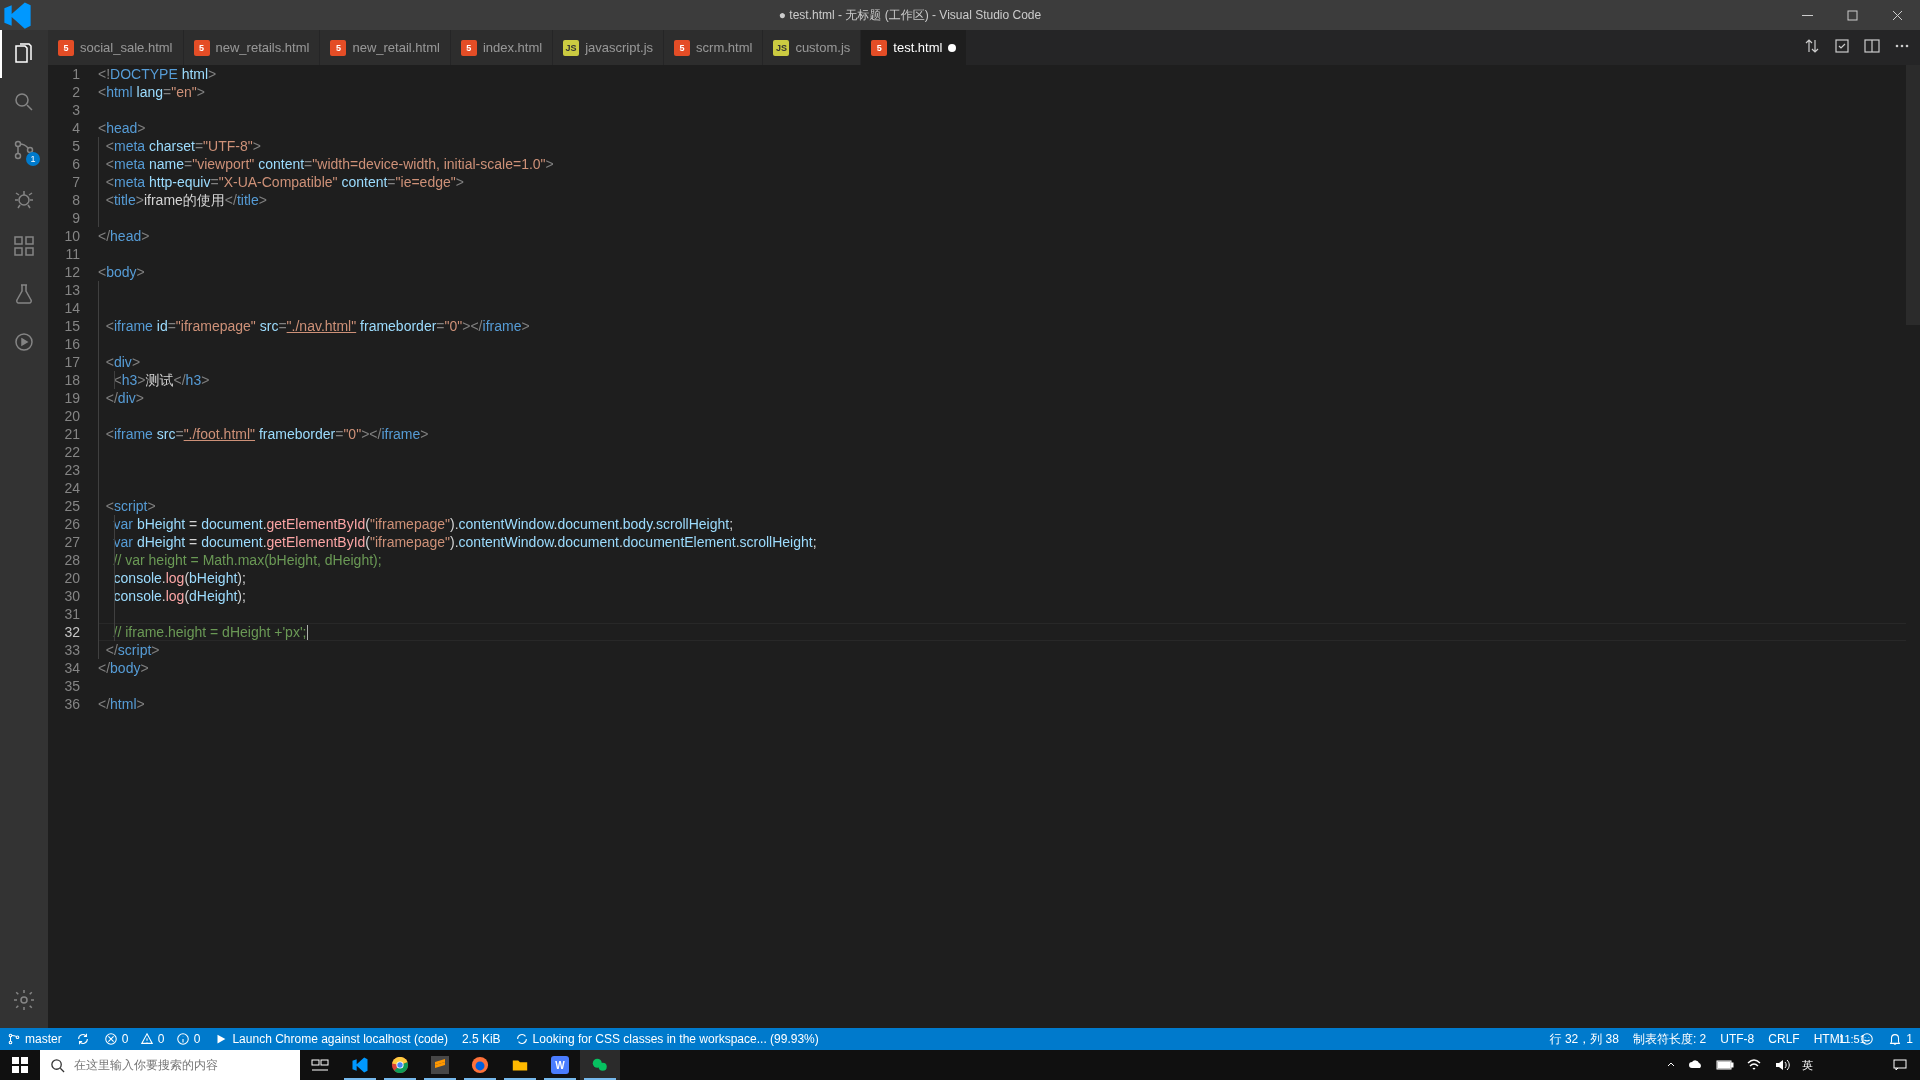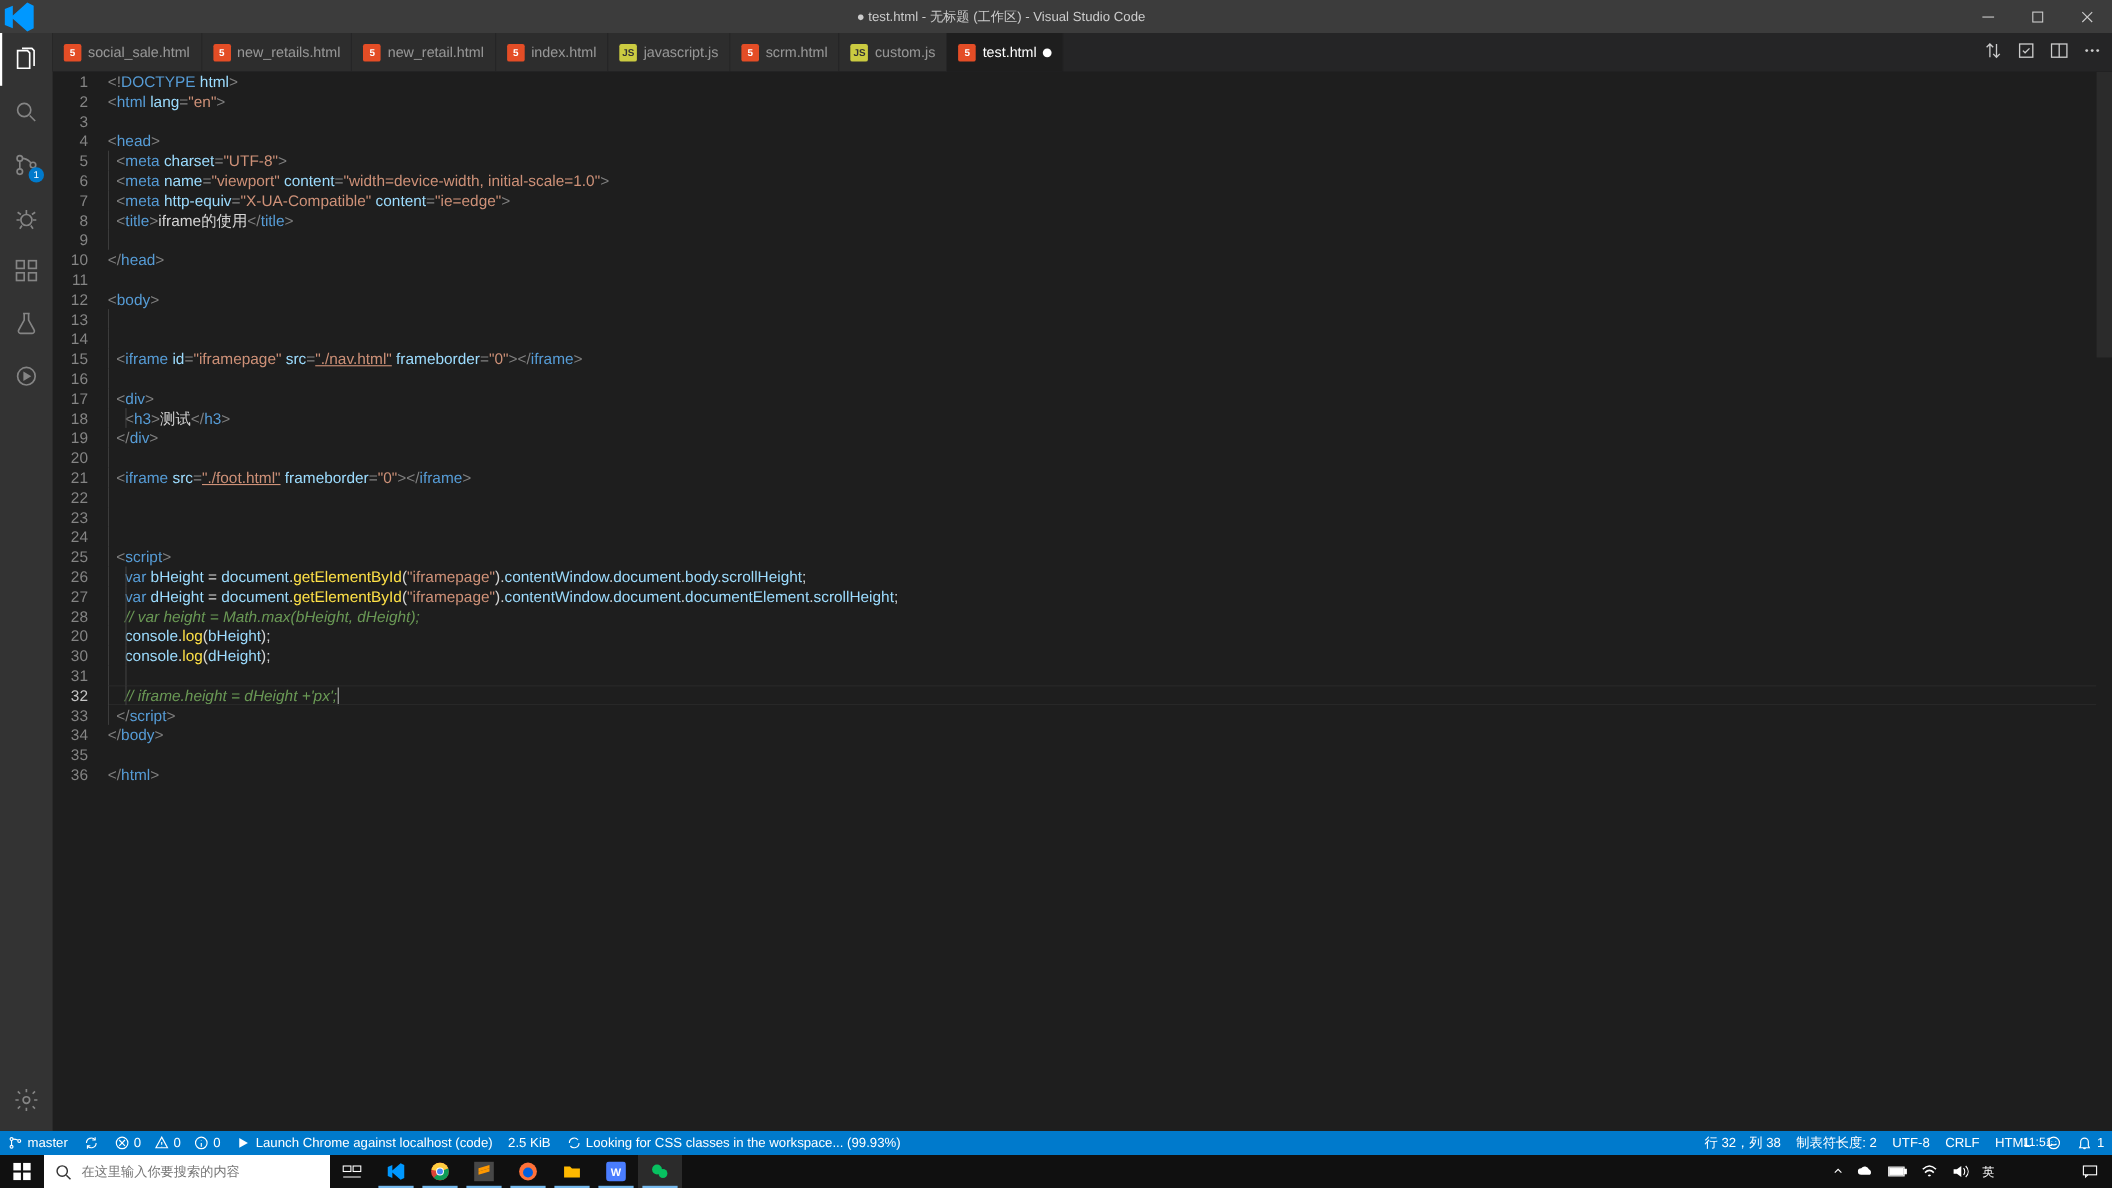--- a/index.html
+++ b/index.html
@@ -41,22 +41,22 @@
 .line.current::before{content:"";position:absolute;left:-6px;right:0;top:0;bottom:0;border-top:1px solid #282828;border-bottom:1px solid #282828;}
 .indent{position:absolute;top:0;bottom:0;border-left:1px solid #404040;}
 .caret{display:inline-block;width:1px;height:16px;background:#aeafad;vertical-align:middle;margin-left:1px;}
 .hl-tag{color:#569cd6;}
 .hl-attr{color:#9cdcfe;}
 .hl-str{color:#ce9178;}
 .hl-punct{color:#808080;}
 .hl-text{color:#d4d4d4;}
 .hl-kw{color:#569cd6;}
 .hl-var{color:#9cdcfe;}
-.hl-func{color:#fde047;}
-.hl-comment{color:#6a9955;font-style:italic;}
+.hl-func{color:#fca5a5;}
+.hl-comment{color:#6a9955;}
 .underline{text-decoration:underline;}
 .minimap{width:14px;background:#1e1e1e;position:relative;}
 .minimap .thumb{position:absolute;top:0;right:0;width:14px;height:260px;background:rgba(121,121,121,0.15);}
 .statusbar{height:22px;background:#007acc;display:flex;align-items:center;color:#fff;font-size:12px;}
 .statusbar .grp{display:flex;align-items:center;height:22px;}
 .statusbar .item{padding:0 7px;display:flex;align-items:center;gap:4px;height:22px;}
 .statusbar .right{margin-left:auto;}
 .statusbar svg{width:14px;height:14px;}
 .taskbar{height:30px;background:#101010;display:flex;align-items:center;}
 .taskbar .start{width:40px;height:30px;display:flex;align-items:center;justify-content:center;}

